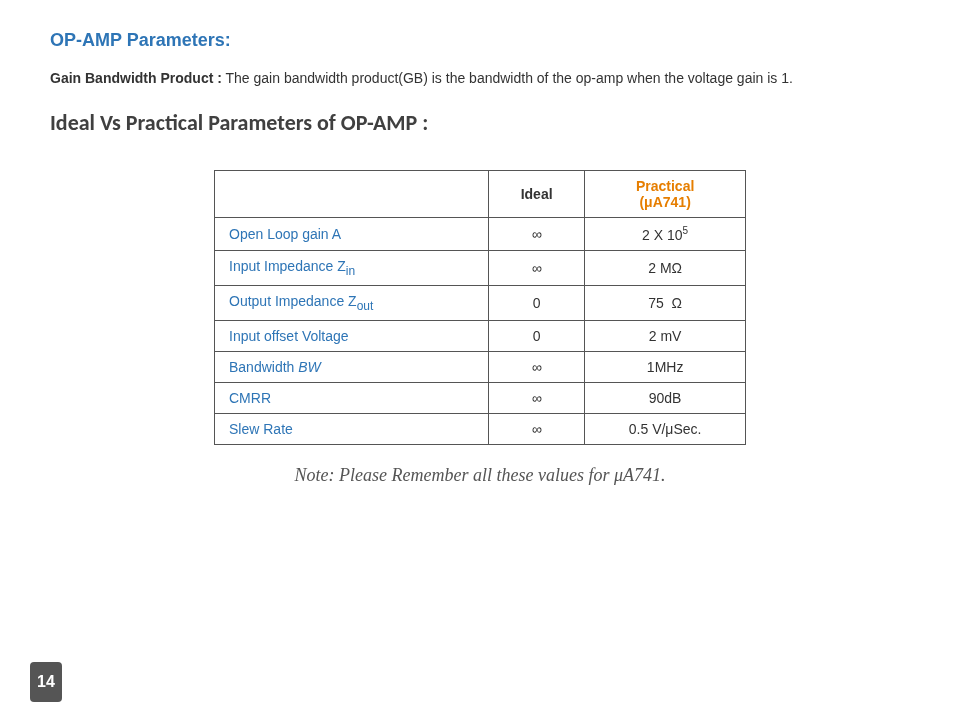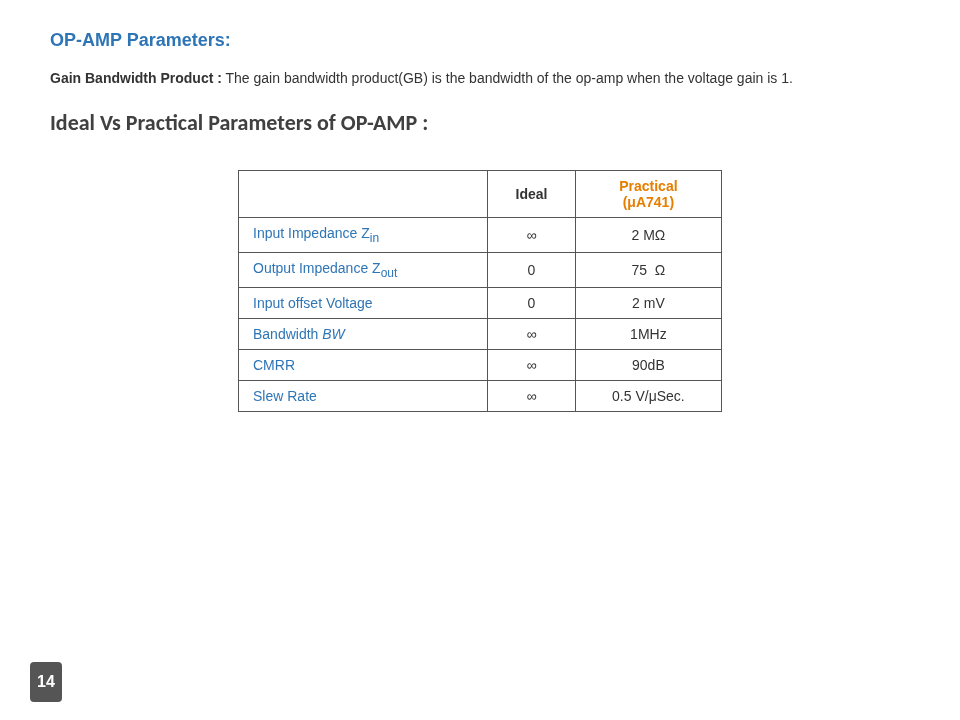--- a/index.html
+++ b/index.html
@@ -41,21 +41,21 @@
       margin-bottom: 34px;
       font-family: 'Calibri', Arial, sans-serif;
     }
     .table-wrapper {
       display: flex;
       justify-content: center;
       margin-bottom: 20px;
     }
     table {
       border-collapse: collapse;
-      width: 484px;
+      width: 532px;
     }
     table td, table th {
       border: 1.5px solid #555;
       padding: 7px 14px;
       text-align: center;
       font-size: 14px;
       vertical-align: middle;
     }
     table thead td {
       background: #fff;
@@ -120,20 +120,25 @@
           <td></td>
           <td>Ideal</td>
           <td class="practical-header">
             <span>Practical</span><br>
             <span>(μA741)</span>
           </td>
         </tr>
       </thead>
       <tbody id="table-body">
 
+      <tr>
+            <td>Open Loop gain A</td>
+            <td>∞</td>
+            <td>2 X 10<sup>5</sup></td>
+          </tr>
           <tr>
             <td>Input Impedance Z<sub>in</sub></td>
             <td>∞</td>
             <td>2 MΩ</td>
           </tr>
           <tr>
             <td>Output Impedance Z<sub>out</sub></td>
             <td>0</td>
             <td>75 &nbsp;Ω</td>
           </tr>
@@ -154,15 +159,16 @@
           </tr>
           <tr>
             <td>Slew Rate</td>
             <td>∞</td>
             <td>0.5 V/μSec.</td>
           </tr>
         </tbody>
     </table>
   </div>
 
+  <div class="note">Note: Please Remember all these values for μA741.</div>
 
   <div class="page-number">14</div>
 </div>
 
 </body></html>

